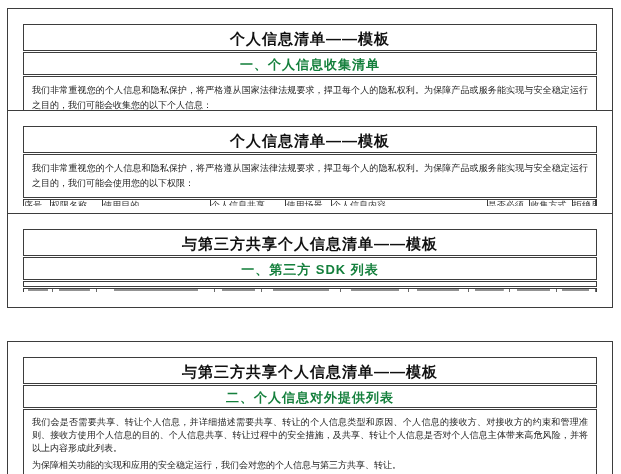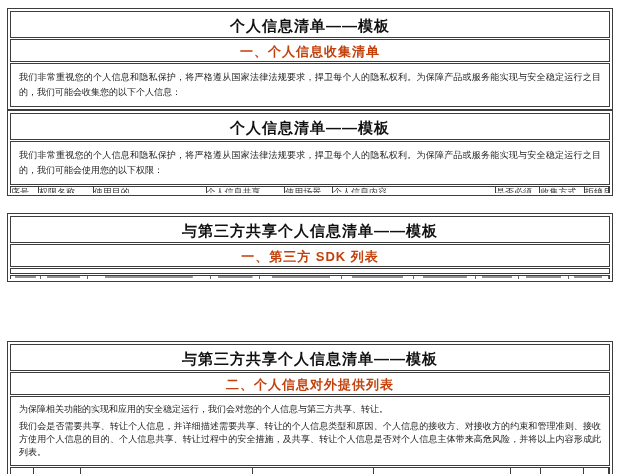--- a/index.html
+++ b/index.html
@@ -3,36 +3,36 @@
 <meta charset="utf-8">
 <style>
   html,body{margin:0;padding:0}
   body{
     width:621px;height:474px;overflow:hidden;position:relative;
     background:#ffffff;color:#1c1c1c;
     font-family:"Liberation Serif", serif;
   }
   .box{
     position:absolute;left:7px;width:606px;box-sizing:border-box;
-    border:1px solid #3d3d3d;padding:1px;background:#fff;
+    border:1px solid #3d3d3d;padding:14px;background:#fff;
   }
   #box1{top:8px}
   #box2{top:110px}
   #box3{top:213px}
   #box4{top:341px}
   .row{border:1px solid #3d3d3d;margin:1px;box-sizing:border-box;background:#fff}
   .title-row{
     height:27px;line-height:27px;text-align:center;
     font-weight:bold;font-size:15px;letter-spacing:1px;
     font-family:"Liberation Sans", sans-serif;color:#111;
   }
   .subtitle-row{
     height:23px;line-height:23px;text-align:center;
     font-weight:bold;font-size:13px;letter-spacing:1px;
-    font-family:"Liberation Sans", sans-serif;color:#c2410c;
+    font-family:"Liberation Sans", sans-serif;color:#15803d;
   }
   .body-row{padding:2px 4px;font-size:9px;line-height:15px;text-align:justify;color:#222}
   .body-row p{margin:4px}
   #box3 .body-row{font-size:8.6px;line-height:13px;padding:2px 3px}
   #box4 .body-row{font-size:9px;line-height:13px}
   
   .partial-row{
     display:flex;margin:1px;border:1px solid #3d3d3d;border-bottom:none;
     overflow:hidden;background:#fff;
   }
@@ -96,22 +96,22 @@
     <div class="pcell" style="width:7.2%"></div>
     <div class="pcell" style="width:8.2%"></div>
     <div class="pcell" style="width:6.7%"></div>
   </div>
 </section>
 
 <section class="box" id="box4">
   <div class="row title-row">与第三方共享个人信息清单——模板</div>
   <div class="row subtitle-row">二、个人信息对外提供列表</div>
   <div class="row body-row">
+    <p>我们会是否需要共享、转让个人信息，并详细描述需要共享、转让的个人信息类型和原因、个人信息的接收方、对接收方的约束和管理准则、接收方使用个人信息的目的、个人信息共享、转让过程中的安全措施，及共享、转让个人信息是否对个人信息主体带来高危风险，并将以上内容形成此列表。</p>
     <p>为保障相关功能的实现和应用的安全稳定运行，我们会对您的个人信息与第三方共享、转让。</p>
-    <p>我们会是否需要共享、转让个人信息，并详细描述需要共享、转让的个人信息类型和原因、个人信息的接收方、对接收方的约束和管理准则、接收方使用个人信息的目的、个人信息共享、转让过程中的安全措施，及共享、转让个人信息是否对个人信息主体带来高危风险，并将以上内容形成此列表。</p>
   </div>
   <div class="partial-row bottom-row">
     <div class="pcell" style="width:3.8%"></div>
     <div class="pcell" style="width:7.7%"></div>
     <div class="pcell" style="width:29%"></div>
     <div class="pcell" style="width:20.4%"></div>
     <div class="pcell" style="width:23%"></div>
     <div class="pcell" style="width:4.9%"></div>
     <div class="pcell" style="width:7.1%"></div>
     <div class="pcell" style="width:4.1%"></div>

